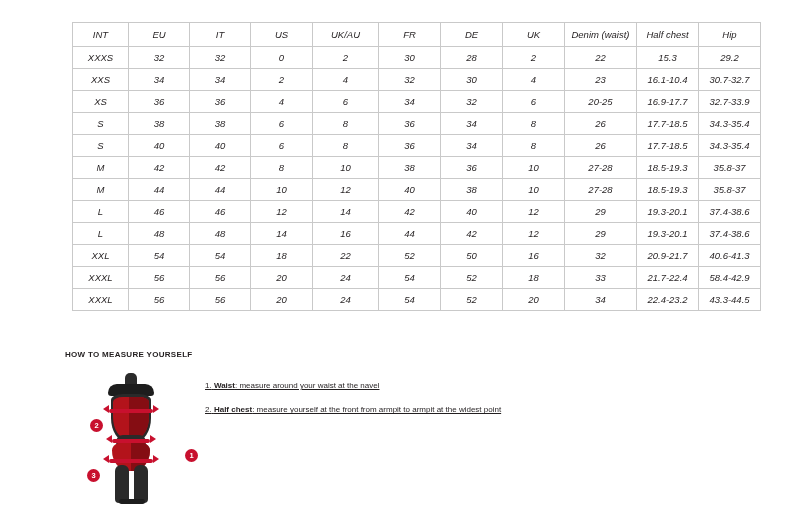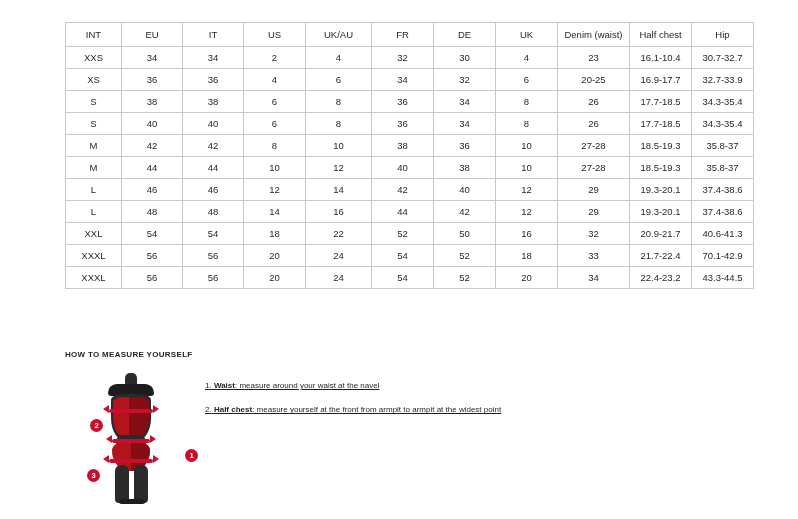--- a/index.html
+++ b/index.html
@@ -16,23 +16,24 @@
     overflow: hidden;
   }
   .page {
     position: relative;
     width: 798px;
     height: 519px;
   }
   
   .table-wrap {
     position: absolute;
-    left: 65px;
+    left: 72px;
     top: 22px;
     width: 668px;
+    font-style: italic;
   }
   table.size-table {
     border-collapse: collapse;
     width: 100%;
     table-layout: fixed;
   }
   table.size-table td,
   table.size-table th {
     border: 1px solid #c9c9c9;
     height: 21px;
@@ -271,20 +272,33 @@
           <td>FR</td>
           <td>DE</td>
           <td>UK</td>
           <td>Denim (waist)</td>
           <td>Half chest</td>
           <td>Hip</td>
         </tr>
       </thead>
       <tbody>
         <tr>
+          <td>XXXS</td>
+          <td>32</td>
+          <td>32</td>
+          <td>0</td>
+          <td>2</td>
+          <td>30</td>
+          <td>28</td>
+          <td>2</td>
+          <td>22</td>
+          <td>15.3</td>
+          <td>29.2</td>
+        </tr>
+        <tr>
           <td>XXS</td>
           <td>34</td>
           <td>34</td>
           <td>2</td>
           <td>4</td>
           <td>32</td>
           <td>30</td>
           <td>4</td>
           <td>23</td>
           <td>16.1-10.4</td>
@@ -398,21 +412,21 @@
           <td>XXXL</td>
           <td>56</td>
           <td>56</td>
           <td>20</td>
           <td>24</td>
           <td>54</td>
           <td>52</td>
           <td>18</td>
           <td>33</td>
           <td>21.7-22.4</td>
-          <td>70.1-42.9</td>
+          <td>58.4-42.9</td>
         </tr>
         <tr>
           <td>XXXL</td>
           <td>56</td>
           <td>56</td>
           <td>20</td>
           <td>24</td>
           <td>54</td>
           <td>52</td>
           <td>20</td>

